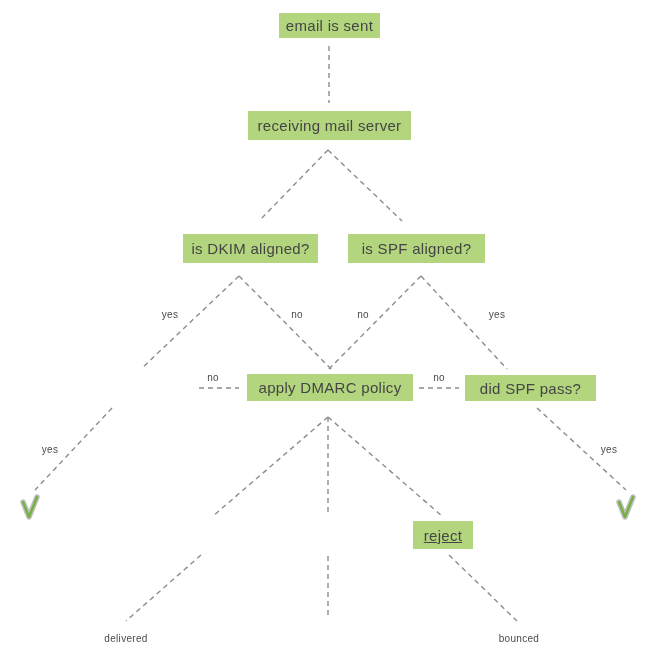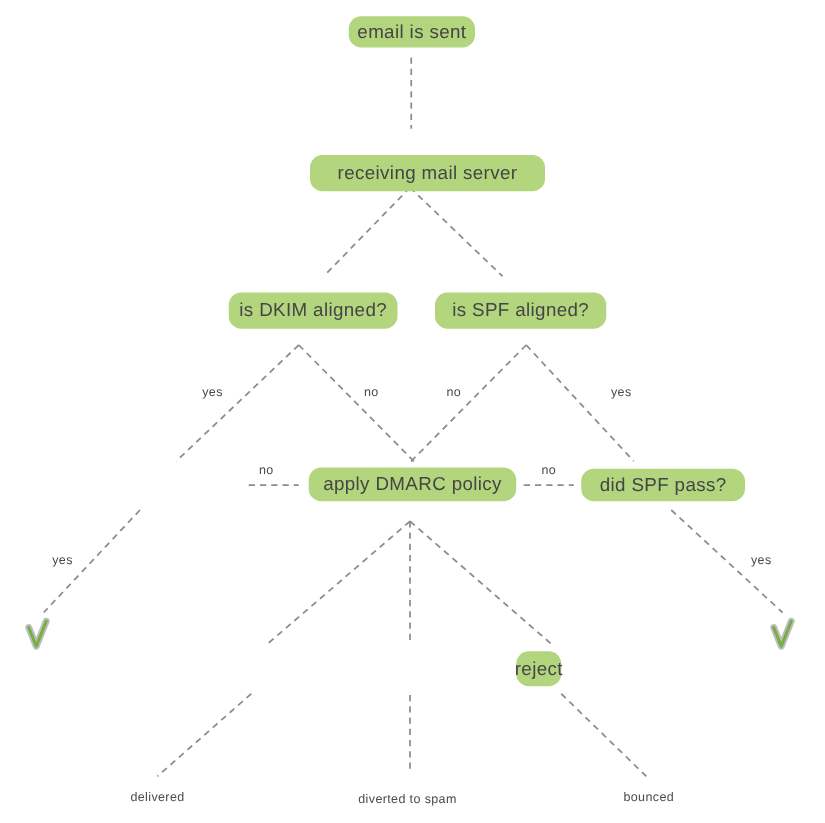--- a/index.html
+++ b/index.html
@@ -31,44 +31,43 @@
   .node {
     position: absolute;
     background: #b2d57e;
     color: #454545;
     font-size: 15px;
     letter-spacing: 0.3px;
     display: flex;
     align-items: center;
     justify-content: center;
     white-space: nowrap;
-    border-radius: 10px;
   }
   .lbl {
     position: absolute;
     transform: translate(-50%, -50%);
     color: #4a4a4a;
     font-size: 10px;
     letter-spacing: 0.3px;
     white-space: nowrap;
   }
   .check {
     position: absolute;
   }
   
   #n-email      { left: 279px; top: 13px;  width: 101px; height: 25px; }
-  #n-recv       { left: 248px; top: 124px; width: 188px; height: 29px; }
+  #n-recv       { left: 248px; top: 111px; width: 163px; height: 29px; }
   #n-dkim-al    { left: 183px; top: 234px; width: 135px; height: 29px; }
   #n-spf-al     { left: 348px; top: 234px; width: 137px; height: 29px; }
   #n-dkim-pass  { left: 62px;  top: 375px; width: 133px; height: 26px; }
   #n-policy     { left: 247px; top: 374px; width: 166px; height: 27px; }
   #n-spf-pass   { left: 465px; top: 375px; width: 131px; height: 26px; }
   #n-none       { left: 177px; top: 521px; width: 66px;  height: 28px; }
   #n-quarantine { left: 283px; top: 521px; width: 93px;  height: 28px; }
-  #n-reject     { left: 413px; top: 521px; width: 36px;  height: 28px; }
+  #n-reject     { left: 413px; top: 521px; width: 60px;  height: 28px; text-decoration: underline; }
   
   #l-yes-dkim      { left: 170px; top: 314px; }
   #l-no-dkim       { left: 297px; top: 314px; }
   #l-no-spf        { left: 363px; top: 314px; }
   #l-yes-spf       { left: 497px; top: 314px; }
   #l-no-dkim-pass  { left: 213px; top: 377px; }
   #l-no-spf-pass   { left: 439px; top: 377px; }
   #l-yes-dkim-pass { left: 50px;  top: 449px; }
   #l-yes-spf-pass  { left: 609px; top: 449px; }
   #l-delivered     { left: 126px; top: 638px; }
@@ -113,21 +112,20 @@
   <span class="lbl" id="l-yes-dkim">yes</span>
   <span class="lbl" id="l-no-dkim">no</span>
   <span class="lbl" id="l-no-spf">no</span>
   <span class="lbl" id="l-yes-spf">yes</span>
   <span class="lbl" id="l-no-dkim-pass">no</span>
   <span class="lbl" id="l-no-spf-pass">no</span>
   <span class="lbl" id="l-yes-dkim-pass">yes</span>
   <span class="lbl" id="l-yes-spf-pass">yes</span>
 
   <span class="lbl" id="l-delivered">delivered</span>
-  <span class="lbl" id="l-diverted">diverted to spam</span>
   <span class="lbl" id="l-bounced">bounced</span>
 
   <svg class="check" id="check-left" width="25" height="29" viewBox="0 0 25 29">
     <polyline points="5,9 11,24 19,4" fill="none" stroke="#bdbdbd" stroke-width="5.5" stroke-linecap="round" stroke-linejoin="round"></polyline>
     <polyline points="5,9 11,24 19,4" fill="none" stroke="#76b043" stroke-width="2.4" stroke-linecap="round" stroke-linejoin="round"></polyline>
   </svg>
   <svg class="check" id="check-right" width="25" height="29" viewBox="0 0 25 29">
     <polyline points="5,9 11,24 19,4" fill="none" stroke="#bdbdbd" stroke-width="5.5" stroke-linecap="round" stroke-linejoin="round"></polyline>
     <polyline points="5,9 11,24 19,4" fill="none" stroke="#76b043" stroke-width="2.4" stroke-linecap="round" stroke-linejoin="round"></polyline>
   </svg>

